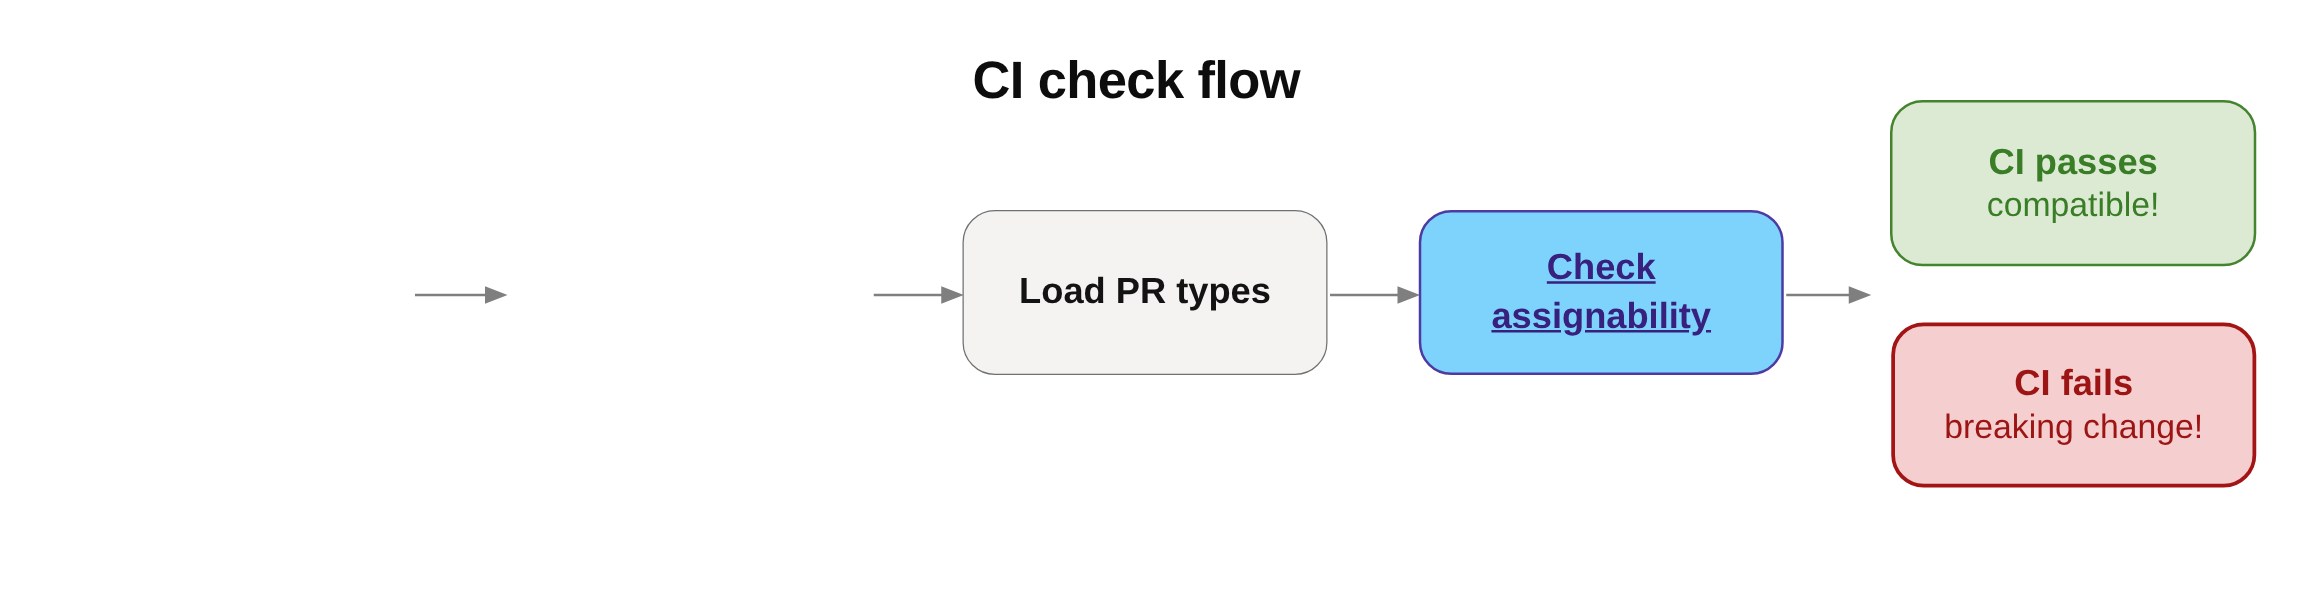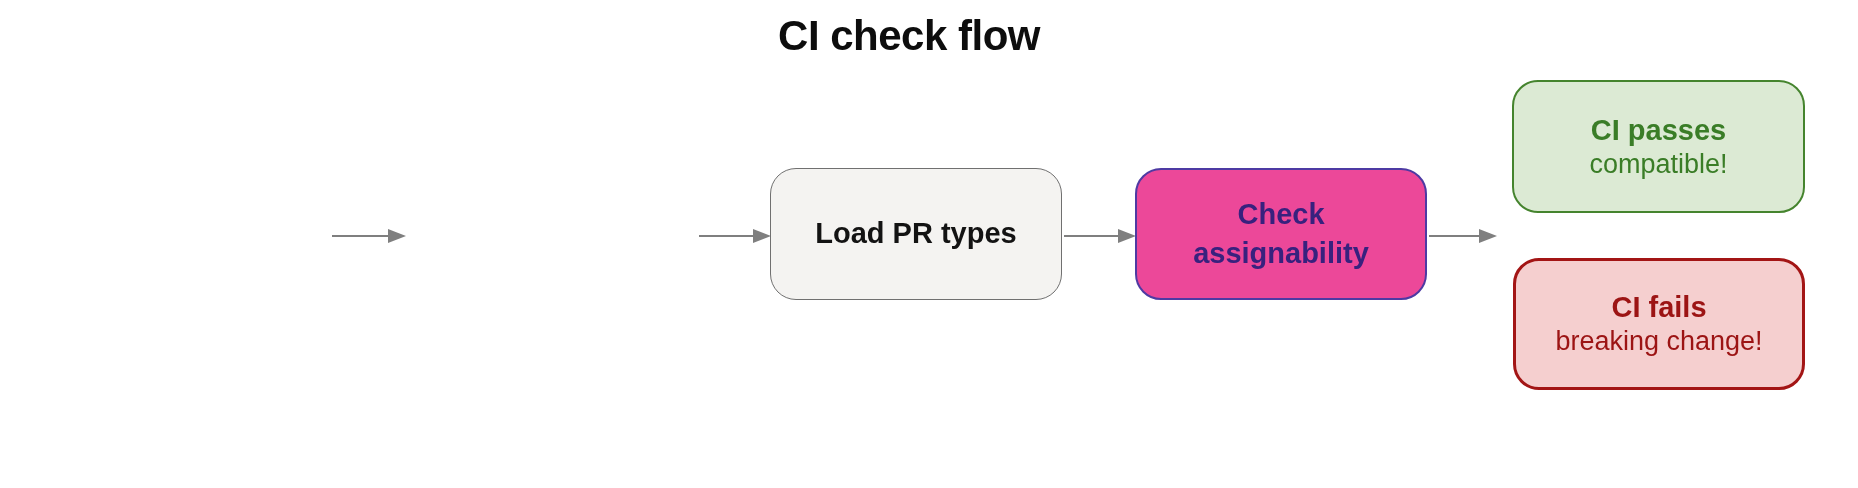--- a/index.html
+++ b/index.html
@@ -6,21 +6,21 @@
   .stage {
     position: relative;
     width: 1858px;
     height: 488px;
     background: #ffffff;
     font-family: "Liberation Sans", "DejaVu Sans", sans-serif;
     overflow: hidden;
   }
   .diagram-title {
     position: absolute;
-    top: 12px;
+    top: 40px;
     left: 909px;
     transform: translateX(-50%);
     font-size: 42px;
     font-weight: 700;
     letter-spacing: -0.5px;
     color: #0d0d0d;
     white-space: nowrap;
   }
   .node {
     position: absolute;
@@ -40,23 +40,24 @@
   }
   .node.step {
     background: #f4f3f1;
     border: 1.5px solid #707070;
     color: #131313;
     top: 168px;
     width: 292px;
     height: 132px;
   }
   .node.active {
-    background: #ec4899;
+    background: #7dd3fc;
     border: 2.5px solid #4e3aa3;
     color: #38217e;
+    text-decoration: underline;
   }
   .node.outcome { line-height: 1.25; }
   .node.success {
     left: 1512px; top: 80px; width: 293px; height: 133px;
     background: #dcead4;
     border: 2.5px solid #45842e;
     color: #3a7d27;
   }
   .node.failure {
     left: 1513px; top: 258px; width: 292px; height: 132px;

